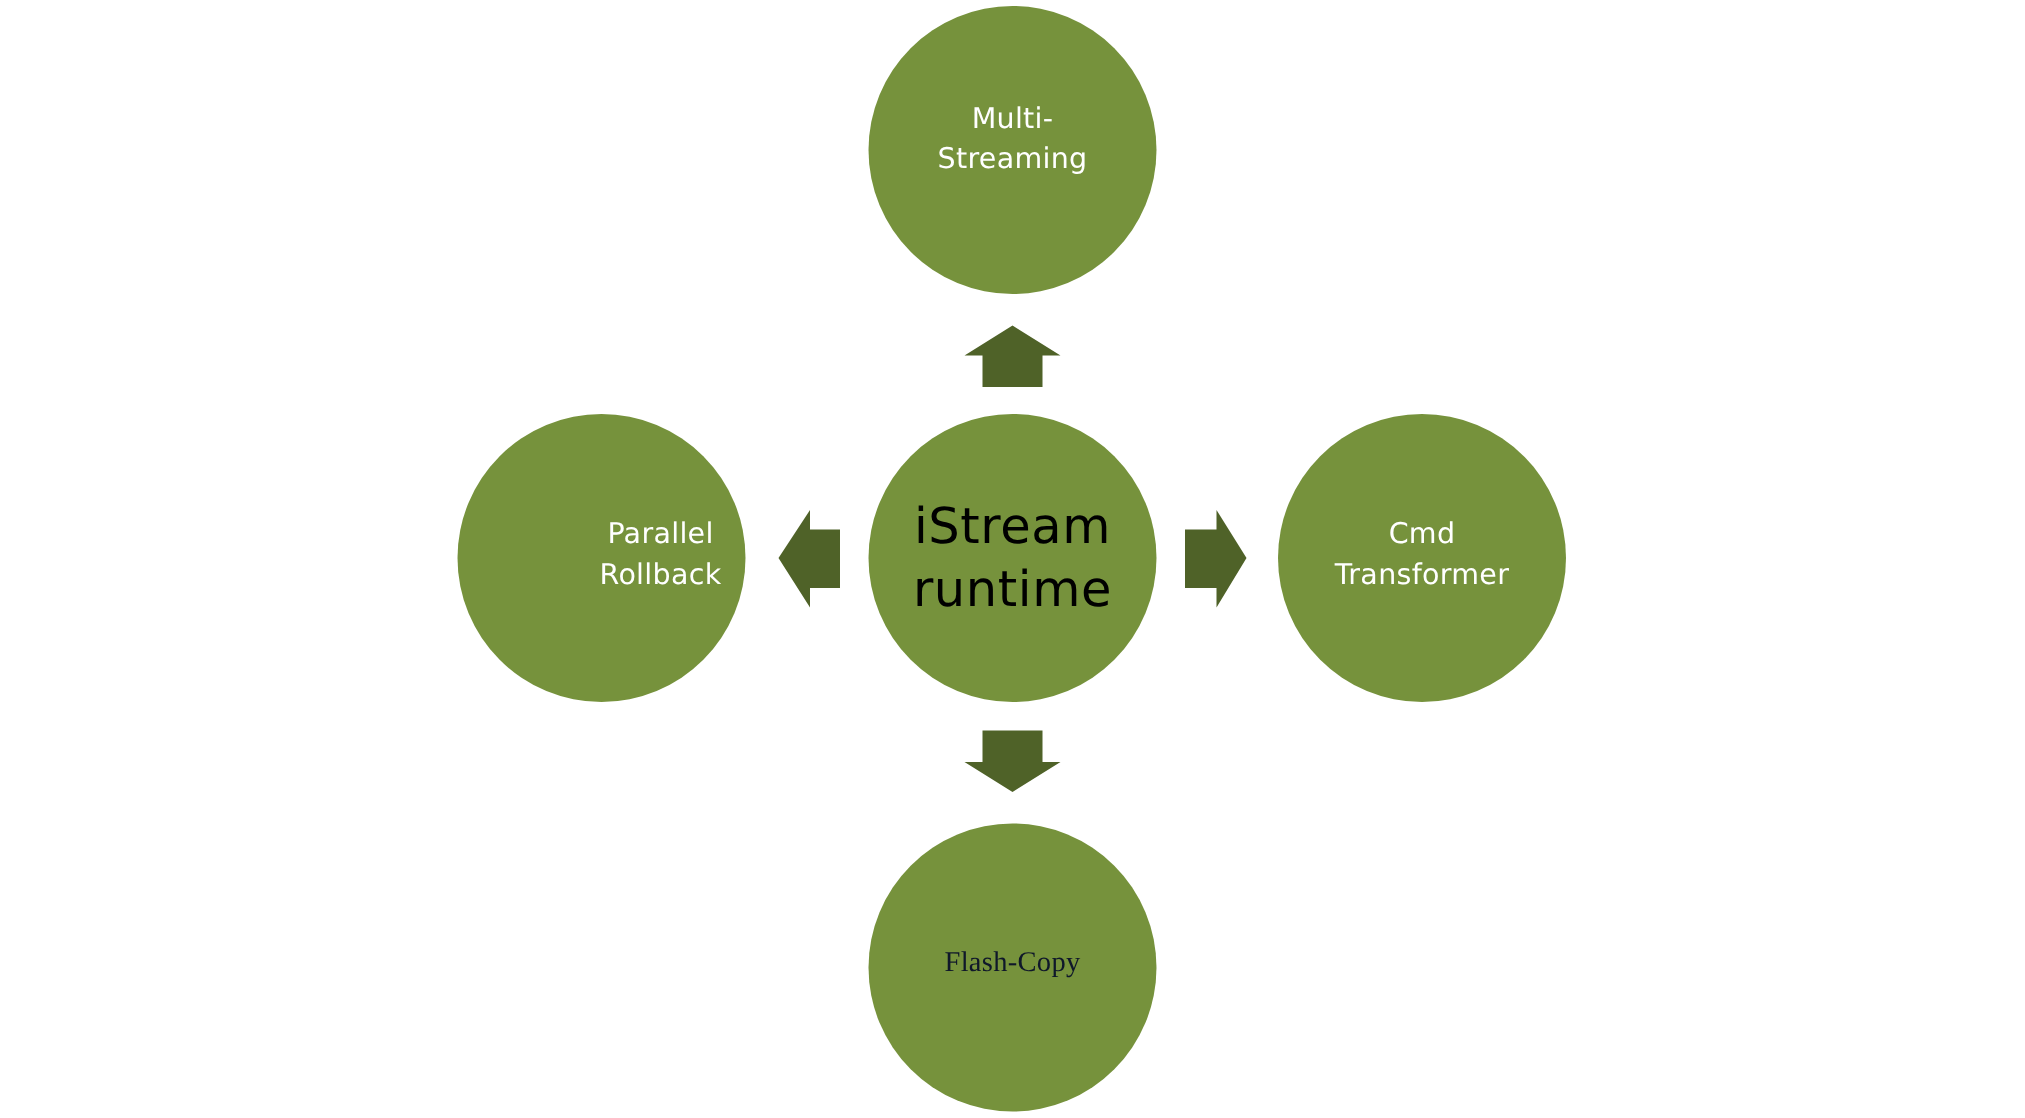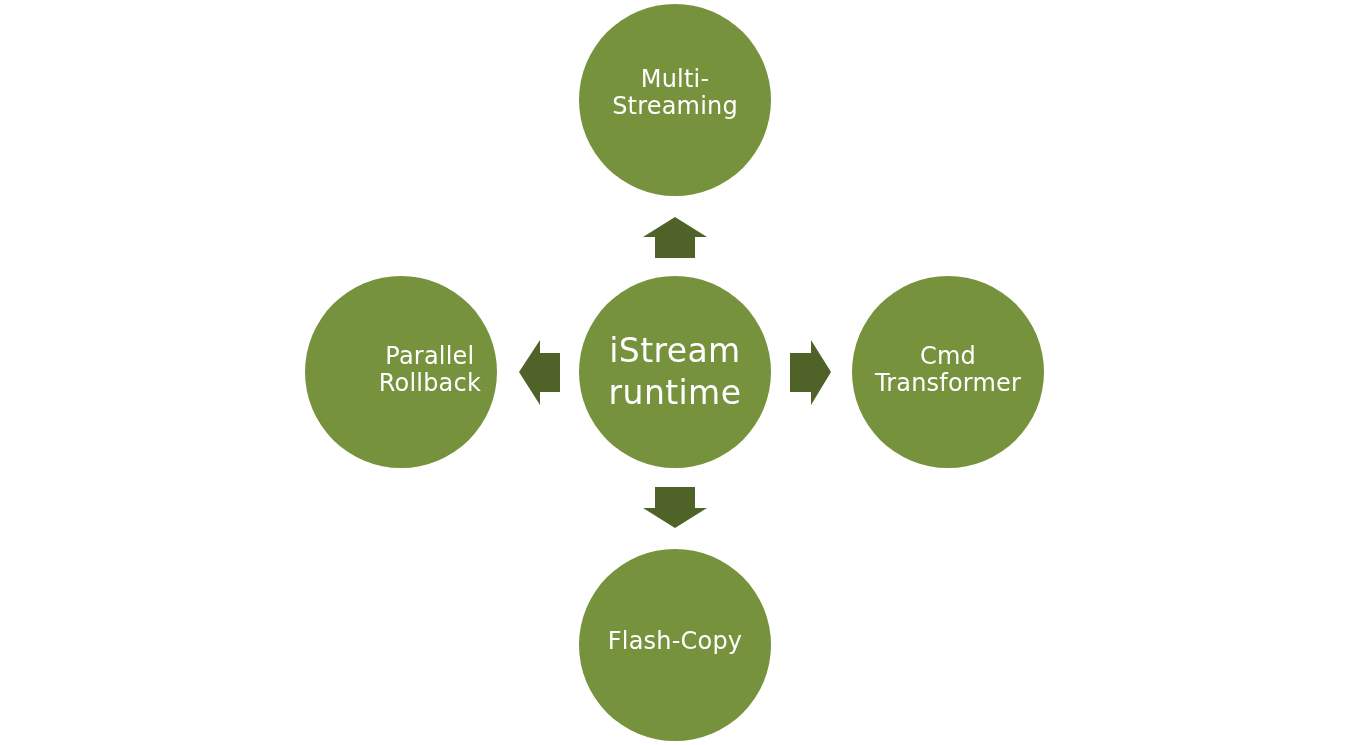--- a/index.html
+++ b/index.html
@@ -2,21 +2,21 @@
 <html><head>
   <meta charset="utf-8">
   <style>
     html, body { margin: 0; padding: 0; background: #ffffff; }
     body { width: 1350px; height: 745px; position: relative; overflow: hidden; font-family: "DejaVu Sans", "Liberation Sans", sans-serif; }
     .node {
       position: absolute; width: 192px; height: 192px; border-radius: 50%;
       background: #76923c; color: #ffffff; display: flex; align-items: center; justify-content: center;
       text-align: center; box-sizing: border-box; padding: 0 16px;
     }
-    .node .label { font-size: 24px; line-height: 27px; white-space: pre-line; letter-spacing: 0.2px; }
+    .node .label { font-size: 19px; line-height: 27px; white-space: pre-line; letter-spacing: 0.2px; }
     .node.center .label { font-size: 33px; line-height: 42px; letter-spacing: 0.4px; }
     #node-top { left: 579px; top: 4px; }
     #node-top .label { margin-top: -14px; }
     #node-center { left: 579px; top: 276px; }
     #node-left { left: 305px; top: 276px; }
     #node-left .label { margin-top: -4px; }
     #node-right { left: 852px; top: 276px; }
     #node-right .label { margin-top: -4px; text-align: center; }
     #node-bottom { left: 579px; top: 549px; }
     #node-bottom .label { margin-top: -8px; }
@@ -36,25 +36,25 @@
 <div class="node" id="node-top" style="background: rgb(118, 146, 60); color: rgb(255, 255, 255);">
   <span class="label">Multi-
 Streaming</span>
 </div>
 
 <div class="node" id="node-left" style="background: rgb(118, 146, 60); color: rgb(255, 255, 255); justify-content: flex-end;">
   <span class="label">Parallel
 Rollback</span>
 </div>
 
-<div class="node center" id="node-center" style="background: rgb(118, 146, 60); color: #ffffff;">
+<div class="node center" id="node-center" style="background: rgb(118, 146, 60); color: #000000;">
   <span class="label">iStream
 runtime</span>
 </div>
 
 <div class="node" id="node-right" style="background: rgb(118, 146, 60); color: rgb(255, 255, 255);">
   <span class="label">Cmd
 Transformer</span>
 </div>
 
-<div class="node" id="node-bottom" style="background: rgb(118, 146, 60); color: #ffffff;">
+<div class="node" id="node-bottom" style="background: rgb(118, 146, 60); color: #0f172a; font-family: Liberation Serif, serif;">
   <span class="label">Flash-Copy</span>
 </div>
 
 </body></html>

